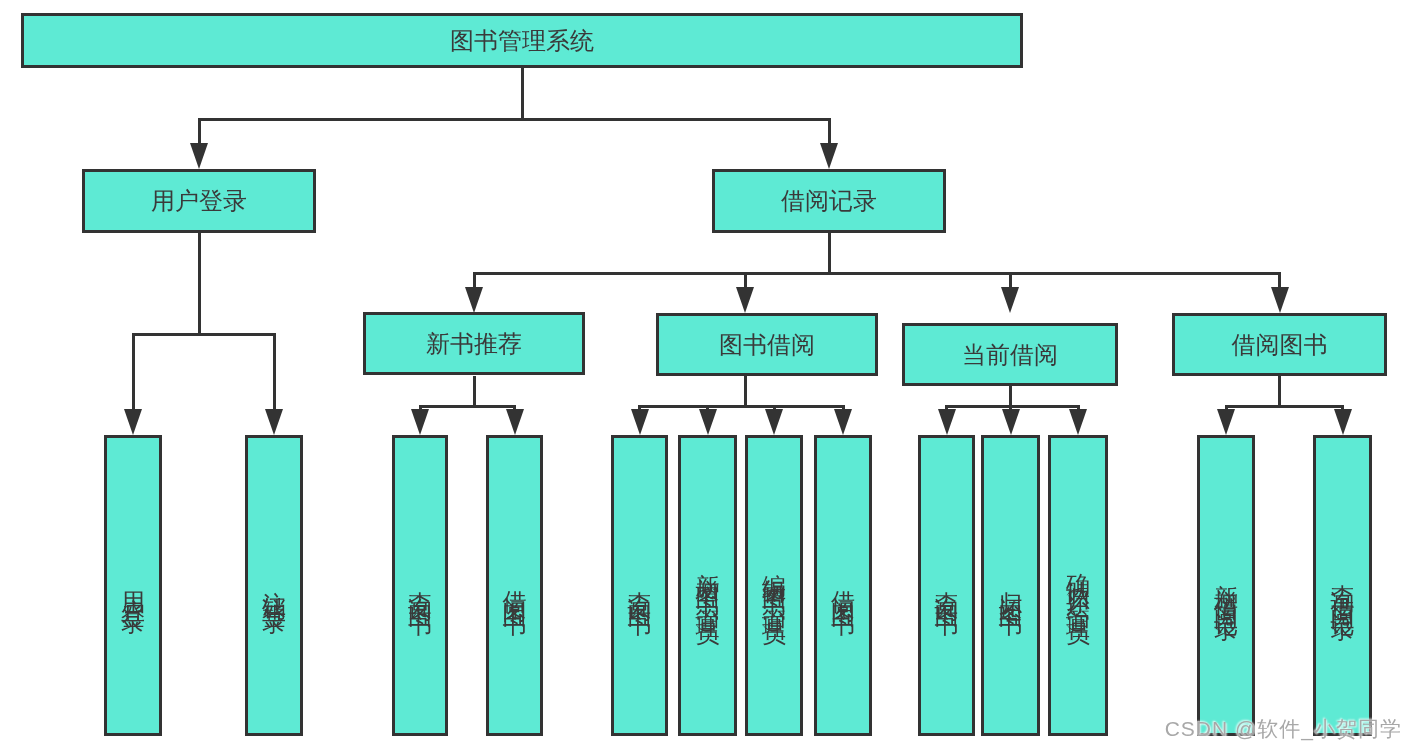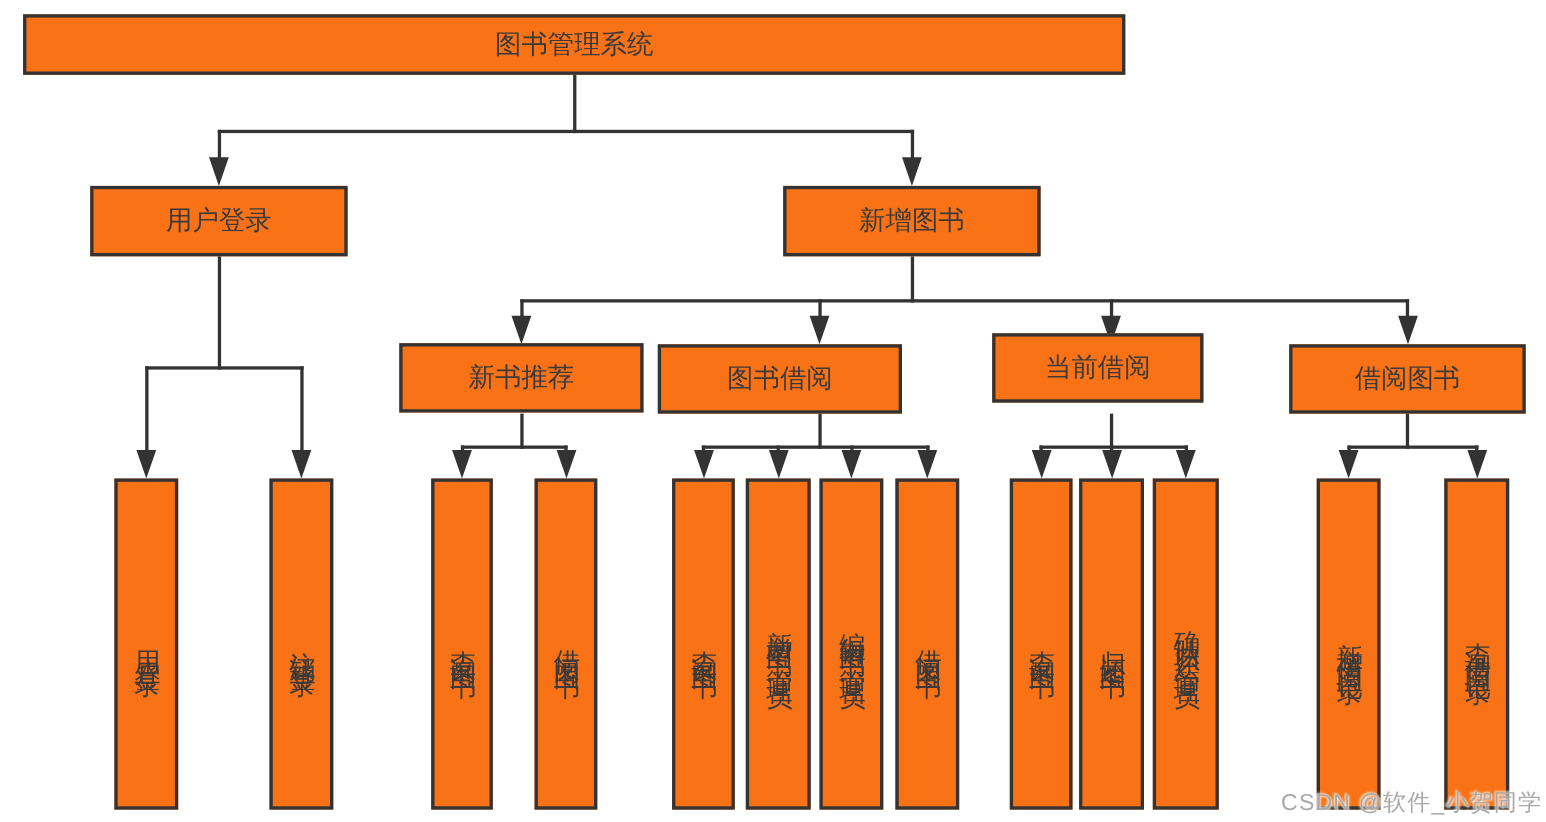--- a/index.html
+++ b/index.html
@@ -12,21 +12,21 @@
     width: 1405px;
     height: 747px;
     background: #ffffff;
     overflow: hidden;
     font-family: "Liberation Sans", "DejaVu Sans", sans-serif;
   }
   .node {
     position: absolute;
     box-sizing: border-box;
     border: 3px solid #333333;
-    background: #f97316;
+    background: #5eead4;
     display: flex;
     align-items: center;
     justify-content: center;
     color: #3a3a3a;
     font-size: 24px;
     line-height: 1;
     white-space: nowrap;
   }
   .node.v {
     writing-mode: vertical-lr;
@@ -116,29 +116,29 @@
       <div class="arrowhead" style="left: 1333.5px; top: 409px; border-top-color: rgb(51, 51, 51);"></div>
     </div>
   <div id="nodes-layer">
       <div class="node" style="left: 21px; top: 13px; width: 1002px; height: 55px; border-color: rgb(51, 51, 51); color: rgb(58, 58, 58);">
         <span>图书管理系统</span>
       </div>
       <div class="node" style="left: 82px; top: 169px; width: 234px; height: 64px; border-color: rgb(51, 51, 51); color: rgb(58, 58, 58);">
         <span>用户登录</span>
       </div>
       <div class="node" style="left: 712px; top: 169px; width: 234px; height: 64px; border-color: rgb(51, 51, 51); color: rgb(58, 58, 58);">
-        <span>新增图书</span>
+        <span>借阅记录</span>
       </div>
       <div class="node" style="left: 363px; top: 312px; width: 222px; height: 63px; border-color: rgb(51, 51, 51); color: rgb(58, 58, 58);">
         <span>新书推荐</span>
       </div>
-      <div class="node" style="left: 598px; top: 313px; width: 222px; height: 63px; border-color: rgb(51, 51, 51); color: rgb(58, 58, 58);">
+      <div class="node" style="left: 656px; top: 313px; width: 222px; height: 63px; border-color: rgb(51, 51, 51); color: rgb(58, 58, 58);">
         <span>图书借阅</span>
       </div>
-      <div class="node" style="left: 902px; top: 303px; width: 192px; height: 63px; border-color: rgb(51, 51, 51); color: rgb(58, 58, 58);">
+      <div class="node" style="left: 902px; top: 323px; width: 216px; height: 63px; border-color: rgb(51, 51, 51); color: rgb(58, 58, 58);">
         <span>当前借阅</span>
       </div>
       <div class="node" style="left: 1172px; top: 313px; width: 215px; height: 63px; border-color: rgb(51, 51, 51); color: rgb(58, 58, 58);">
         <span>借阅图书</span>
       </div>
       <div class="node v" style="left: 104px; top: 435px; width: 58px; height: 301px; border-color: rgb(51, 51, 51); color: rgb(58, 58, 58);">
         <span>用户登录</span>
       </div>
       <div class="node v" style="left: 245px; top: 435px; width: 58px; height: 301px; border-color: rgb(51, 51, 51); color: rgb(58, 58, 58);">
         <span>注销登录</span>

